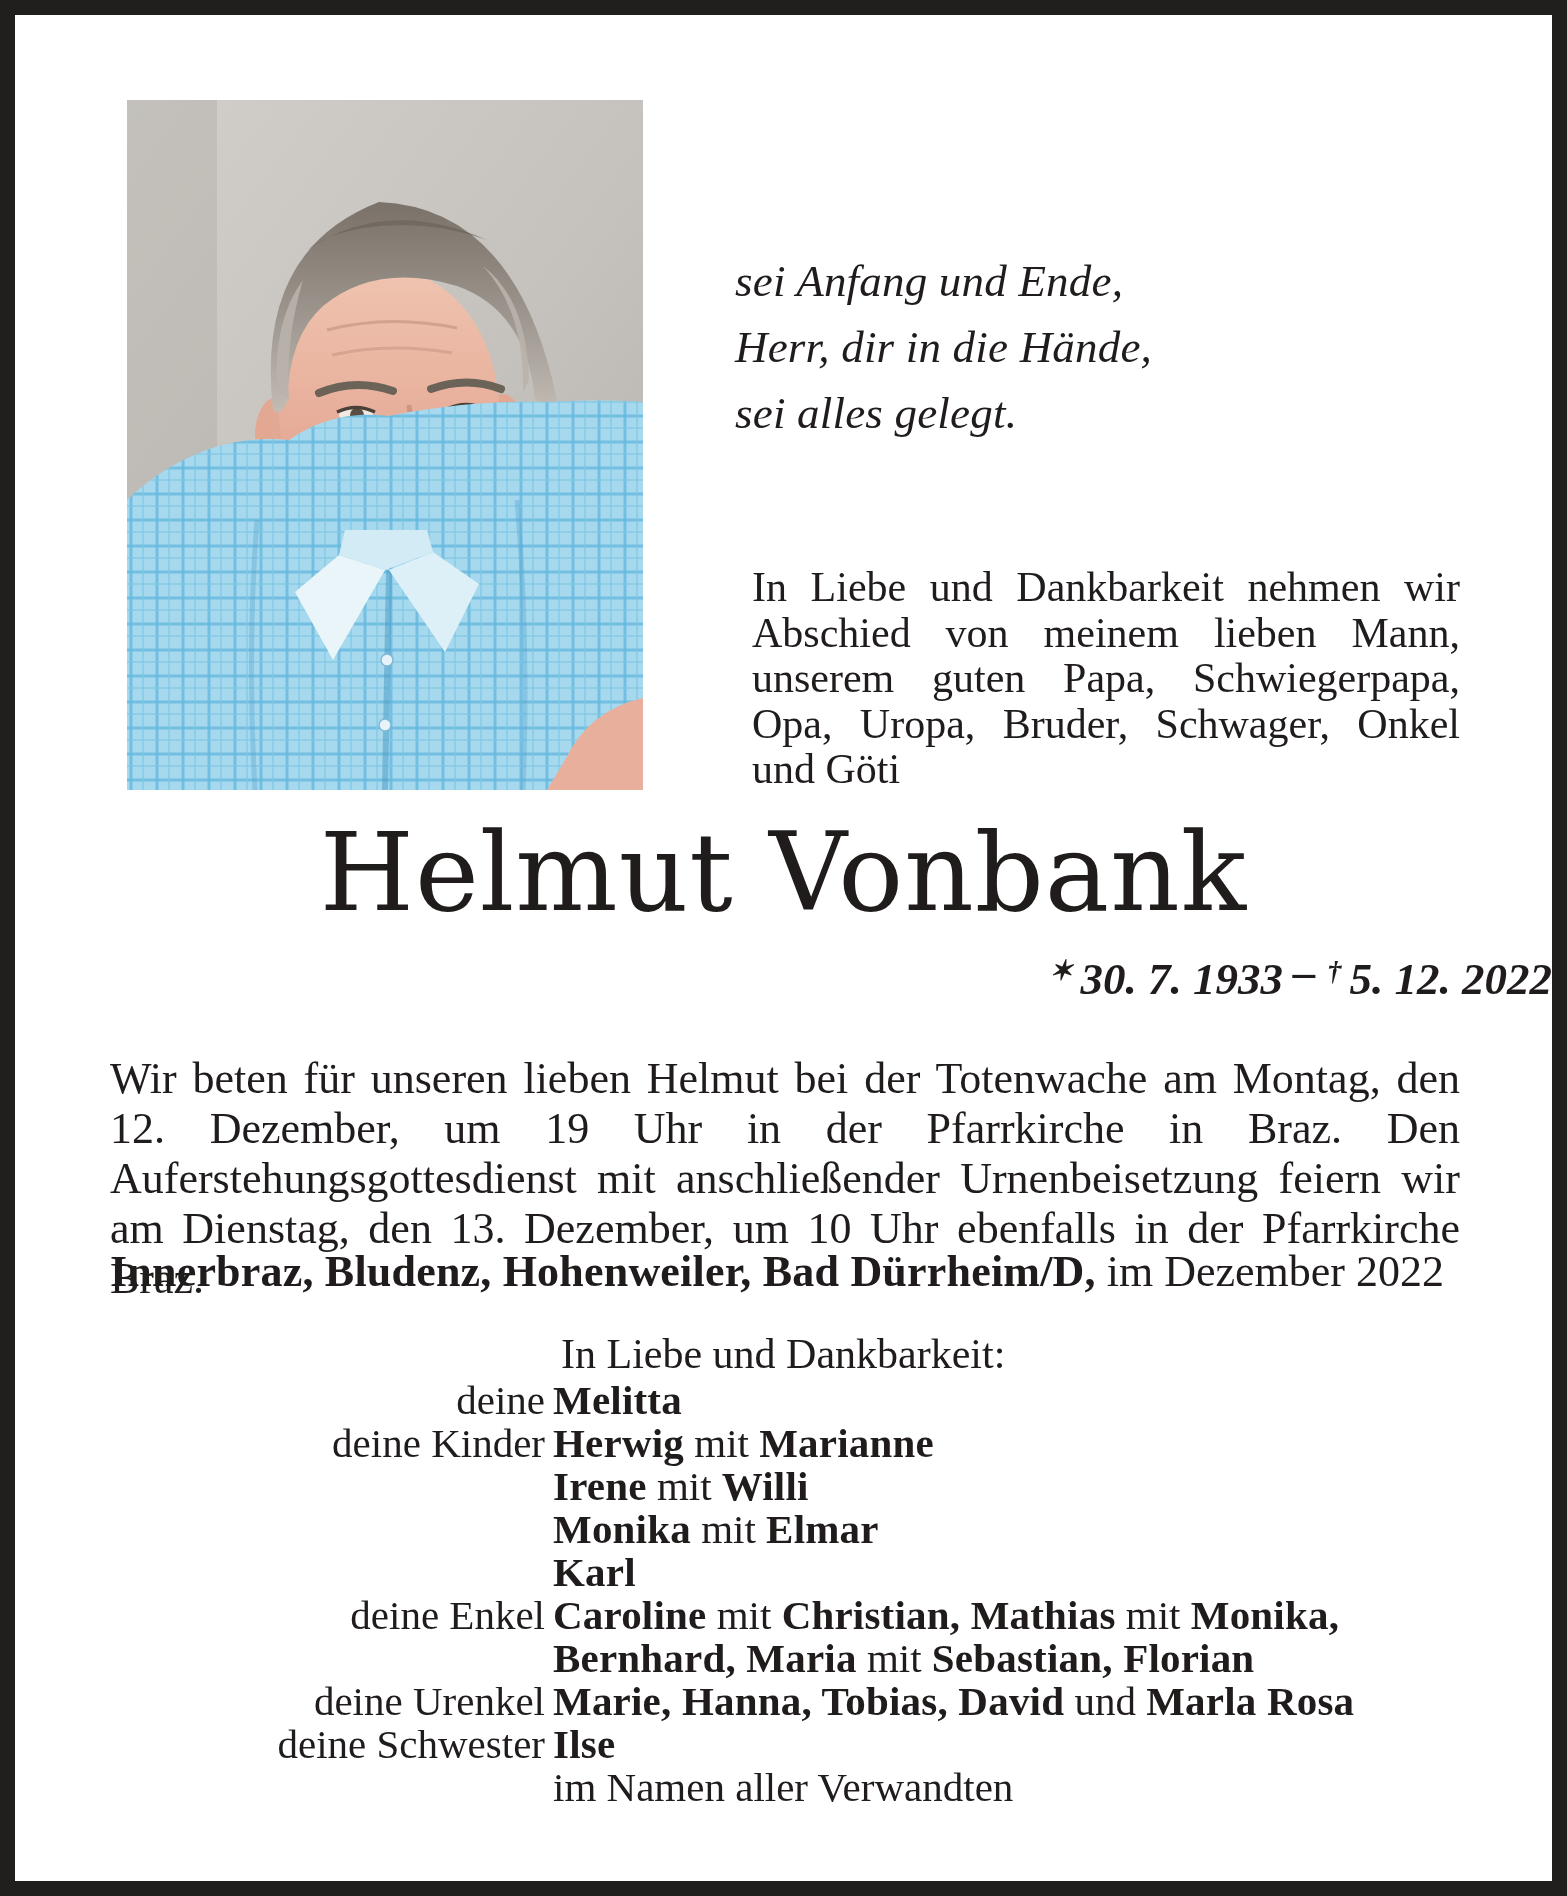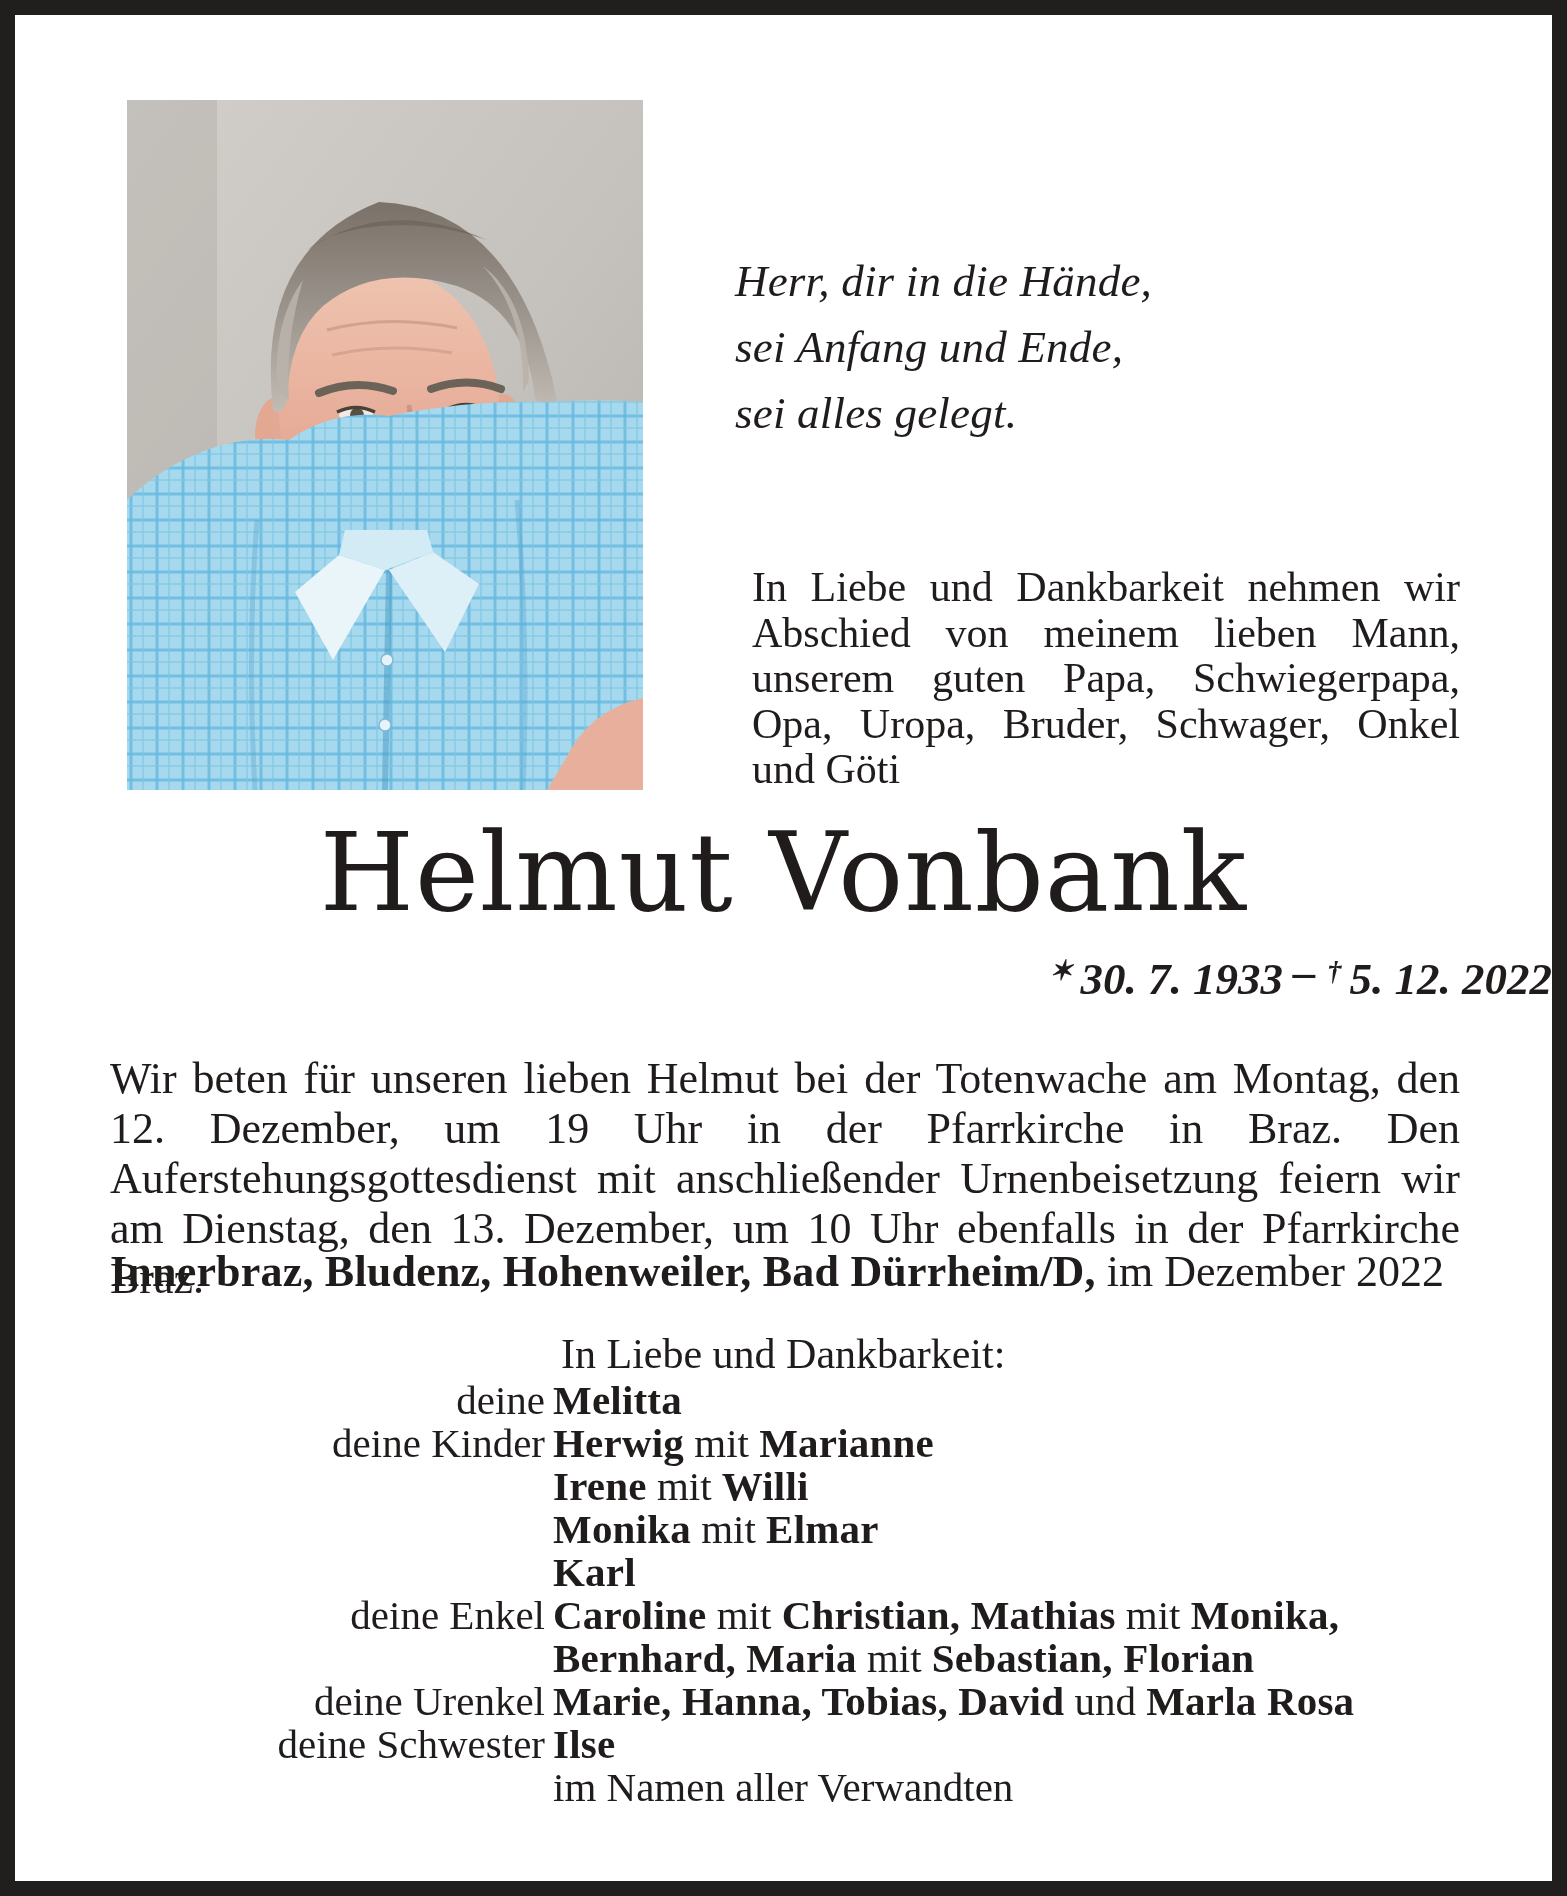--- a/index.html
+++ b/index.html
@@ -178,22 +178,22 @@
     <path d="M212,455 L258,470 L306,452 L300,430 L218,430 Z" fill="#d3ebf5"></path>
 
     <circle cx="260" cy="560" r="6" fill="#e6f4fa" stroke="#7fb9d6" stroke-width="1.5"></circle>
     <circle cx="258" cy="625" r="6" fill="#e6f4fa" stroke="#7fb9d6" stroke-width="1.5"></circle>
 
     <path d="M438,660 Q462,610 516,598 L516,690 L420,690 Z" fill="#e8b09c"></path>
   </svg>
 </div>
 
 <div class="verse">
+    <div>sei Anfang und Ende,</div>
     <div>Herr, dir in die Hände,</div>
-    <div>sei Anfang und Ende,</div>
     <div>sei alles gelegt.</div>
   </div>
 
 <div class="intro">In Liebe und Dankbarkeit nehmen wir Abschied von meinem lieben Mann, unserem guten Papa, Schwiegerpapa, Opa, Uropa, Bruder, Schwager, Onkel und Göti</div>
 
 <div class="name">Helmut Vonbank</div>
 
 <div class="dates">
   <span class="sym">✶</span><span>30. 7. 1933</span><span class="dash">–</span><span class="sym">†</span><span>5. 12. 2022</span>
 </div>

